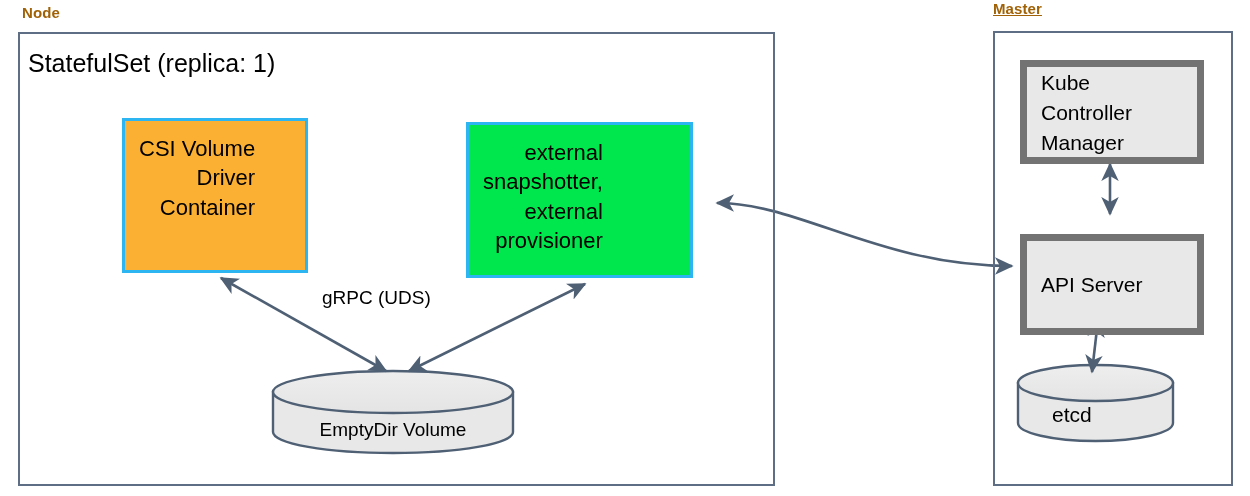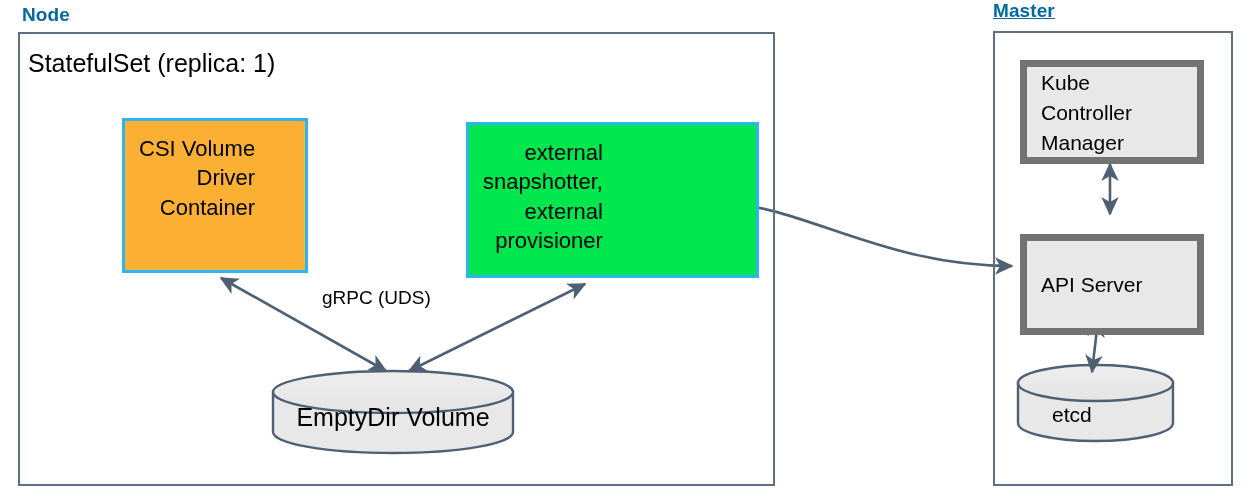--- a/index.html
+++ b/index.html
@@ -16,23 +16,23 @@
     position: relative;
     width: 1250px;
     height: 496px;
     background: #ffffff;
     overflow: hidden;
   }
   .abs { position: absolute; }
 
   
   .group-label {
-    font-size: 19px;
+    font-size: 15px;
     font-weight: bold;
-    color: #0369a1;
+    color: #a16207;
     letter-spacing: 0.1px;
     white-space: nowrap;
   }
 
   
   .container-box {
     border: 2px solid #5d6e85;
     background: transparent;
     box-sizing: border-box;
   }
@@ -152,29 +152,29 @@
   <div class="abs container-box" style="left:18px; top:32px; width:757px; height:454px;"></div>
 
   <div class="abs set-title" style="left:28px; top:50px;">StatefulSet (replica: 1)</div>
 
   <div class="abs comp-box comp-orange" style="left:122px; top:118px; width:186px; height:155px;">
     <span class="comp-text">CSI Volume
 Driver
 Container</span>
   </div>
 
-  <div class="abs comp-box comp-green" style="left:466px; top:122px; width:293px; height:156px;">
+  <div class="abs comp-box comp-green" style="left:466px; top:122px; width:227px; height:156px;">
     <span class="comp-text">external
 snapshotter,
 external
 provisioner</span>
   </div>
 
   <div class="abs cyl-wrap" style="left:273px; top:371px; width:240px; height:82px;">
-    <div class="cyl-label" style="top:32px; font-size:25px;">EmptyDir Volume</div>
+    <div class="cyl-label" style="top:48px; font-size:19px;">EmptyDir Volume</div>
   </div>
 
   <div class="abs edge-label" style="left:322px; top:287px;">gRPC (UDS)</div>
 
   <div class="abs group-label" style="left:993px; top:0;text-decoration:underline;">Master</div>
 
   <div class="abs container-box" style="left:993px; top:31px; width:240px; height:455px;"></div>
 
   <div class="abs grey-box kcm" style="left:1020px; top:60px; width:184px; height:104px;">
     <span class="grey-text">Kube

